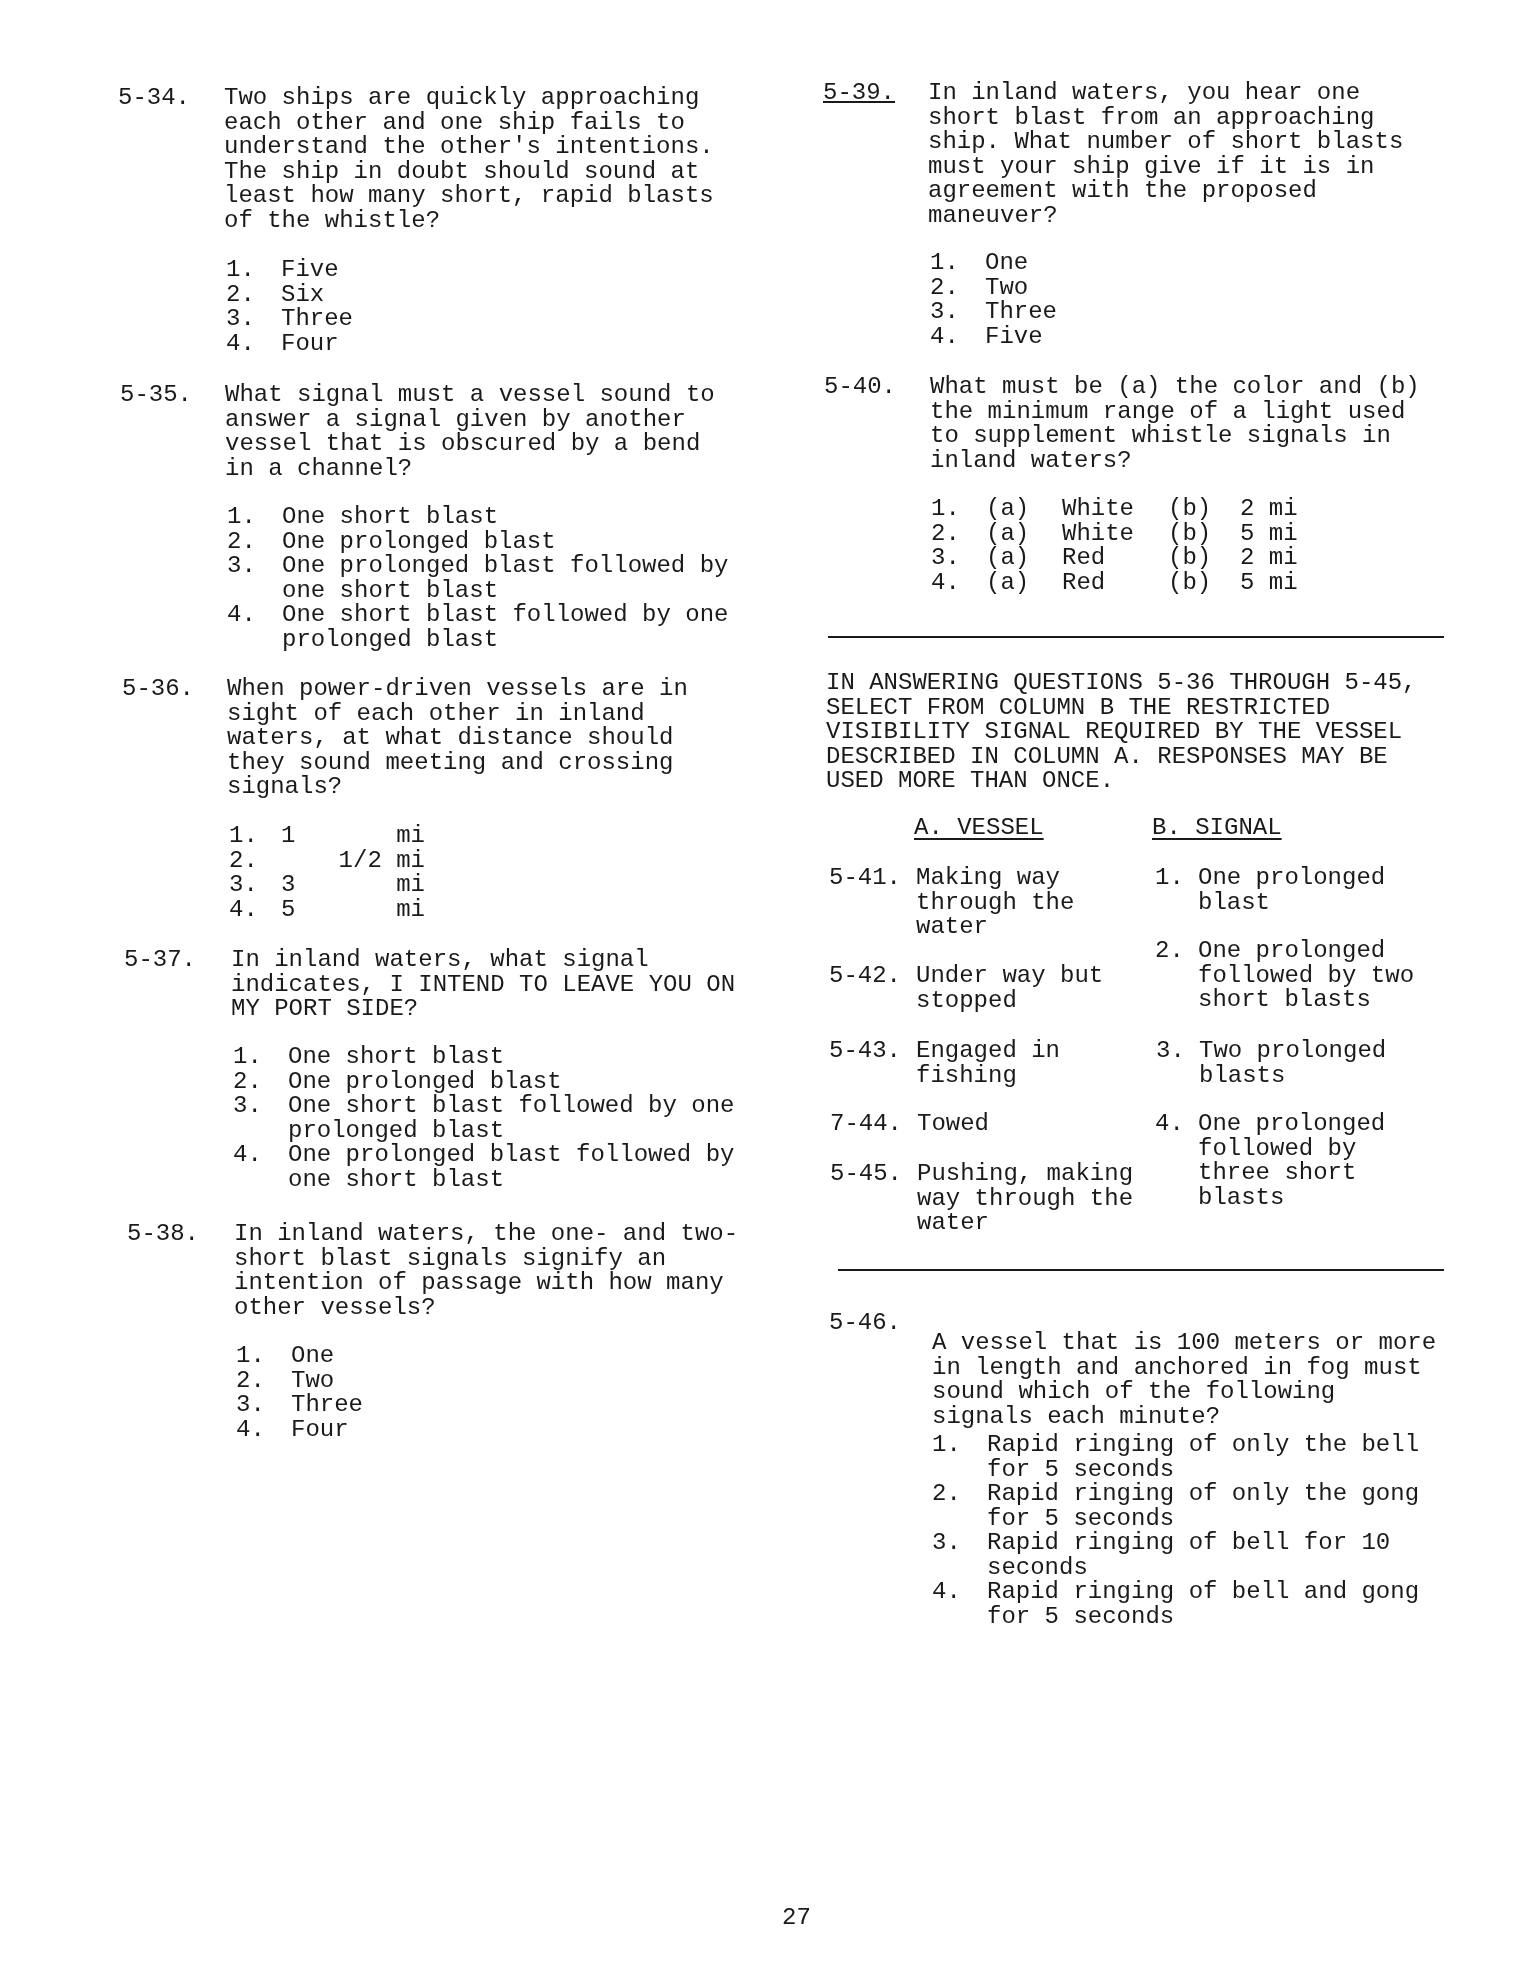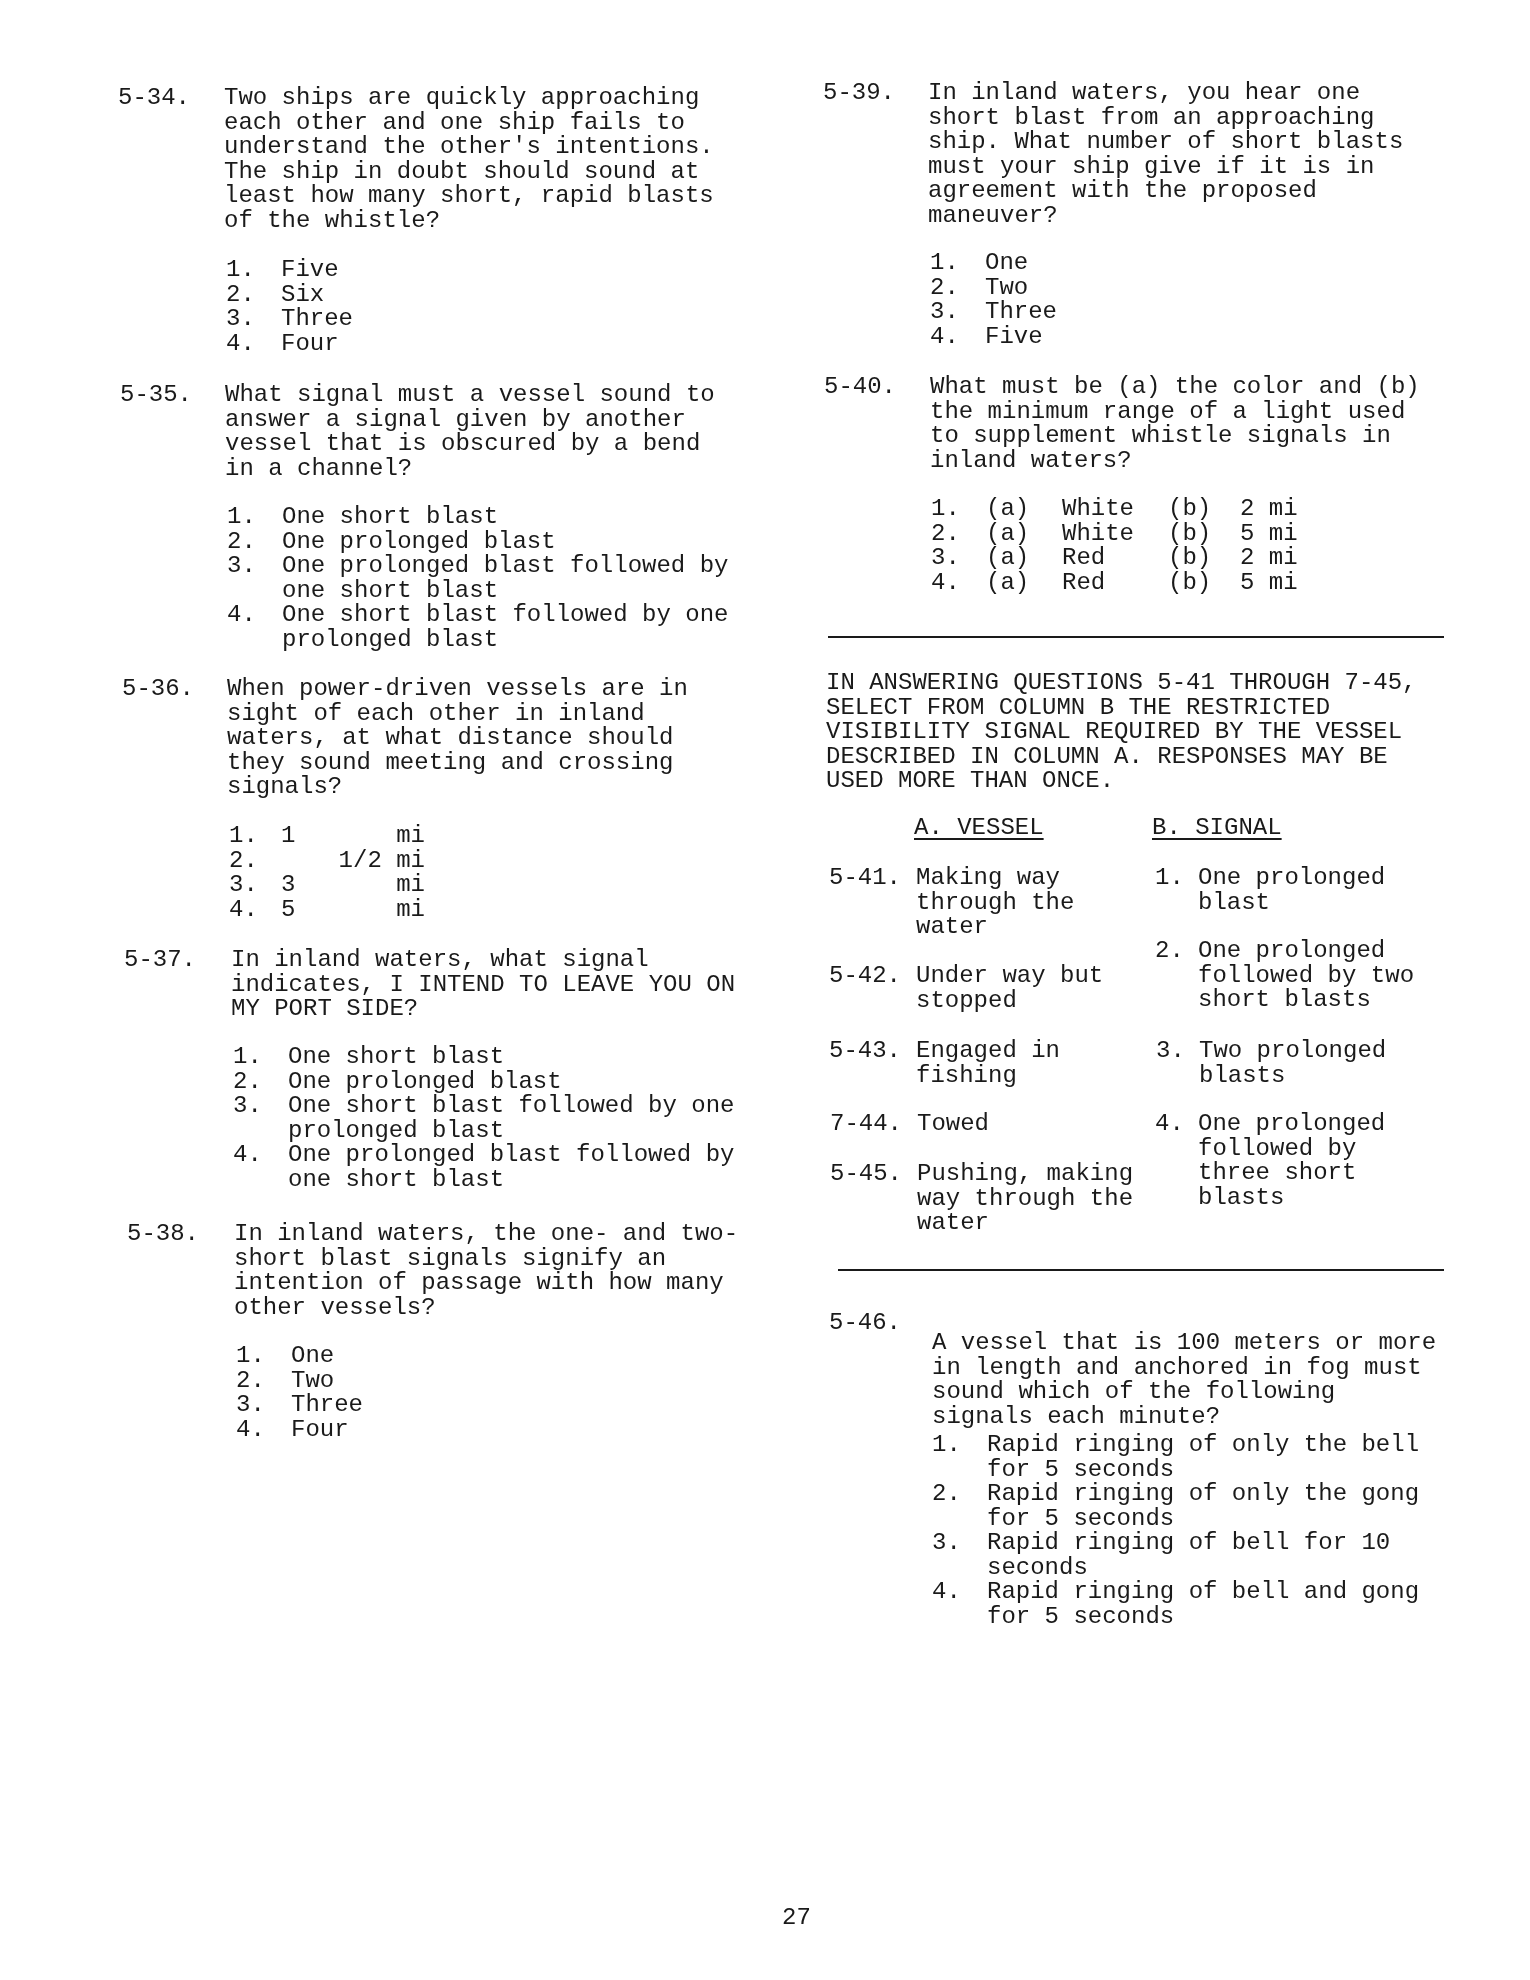--- a/index.html
+++ b/index.html
@@ -90,21 +90,21 @@
 other vessels?</div>
   <div class="opts" style="left:236px;top:1344px;">
     <div class="opt"><span class="n">1.</span><span class="t">One</span></div>
     <div class="opt"><span class="n">2.</span><span class="t">Two</span></div>
     <div class="opt"><span class="n">3.</span><span class="t">Three</span></div>
     <div class="opt"><span class="n">4.</span><span class="t">Four</span></div>
   </div>
 </div>
 
 <div>
-  <div class="qnum" style="left:823px;top:81px;">5-39.</div>
+  <div class="qnum" style="left:823px;top:81px;text-decoration:underline;">5-39.</div>
   <div class="qtext" style="left:928px;top:81px;">In inland waters, you hear one
 short blast from an approaching
 ship. What number of short blasts
 must your ship give if it is in
 agreement with the proposed
 maneuver?</div>
   <div class="opts" style="left:930px;top:251px;">
     <div class="opt"><span class="n">1.</span><span class="t">One</span></div>
     <div class="opt"><span class="n">2.</span><span class="t">Two</span></div>
     <div class="opt"><span class="n">3.</span><span class="t">Three</span></div>
@@ -130,21 +130,21 @@
     </div>
     <div class="opt">
       <span style="width:55px">4.</span><span style="width:76px">(a)</span><span style="width:106px">Red</span><span style="width:72px">(b)</span><span>5 mi</span>
     </div>
   </div>
 </div>
 
 <div class="rule" style="left:828px;top:636px;width:616px;"></div>
 
 <div>
-  <div class="qtext" style="left:826px;top:671px;">IN ANSWERING QUESTIONS 5-41 THROUGH 7-45,
+  <div class="qtext" style="left:826px;top:671px;">IN ANSWERING QUESTIONS 5-36 THROUGH 5-45,
 SELECT FROM COLUMN B THE RESTRICTED
 VISIBILITY SIGNAL REQUIRED BY THE VESSEL
 DESCRIBED IN COLUMN A. RESPONSES MAY BE
 USED MORE THAN ONCE.</div>
   <div class="abs ul" style="left:914px;top:816px;white-space:pre;">A. VESSEL</div>
   <div class="abs ul" style="left:1152px;top:816px;white-space:pre;">B. SIGNAL</div>
 
   <div class="opt abs" style="left:829px;top:866px;"><span style="width:87px;flex:none">5-41.</span><span class="t">Making way
 through the
 water</span></div>

